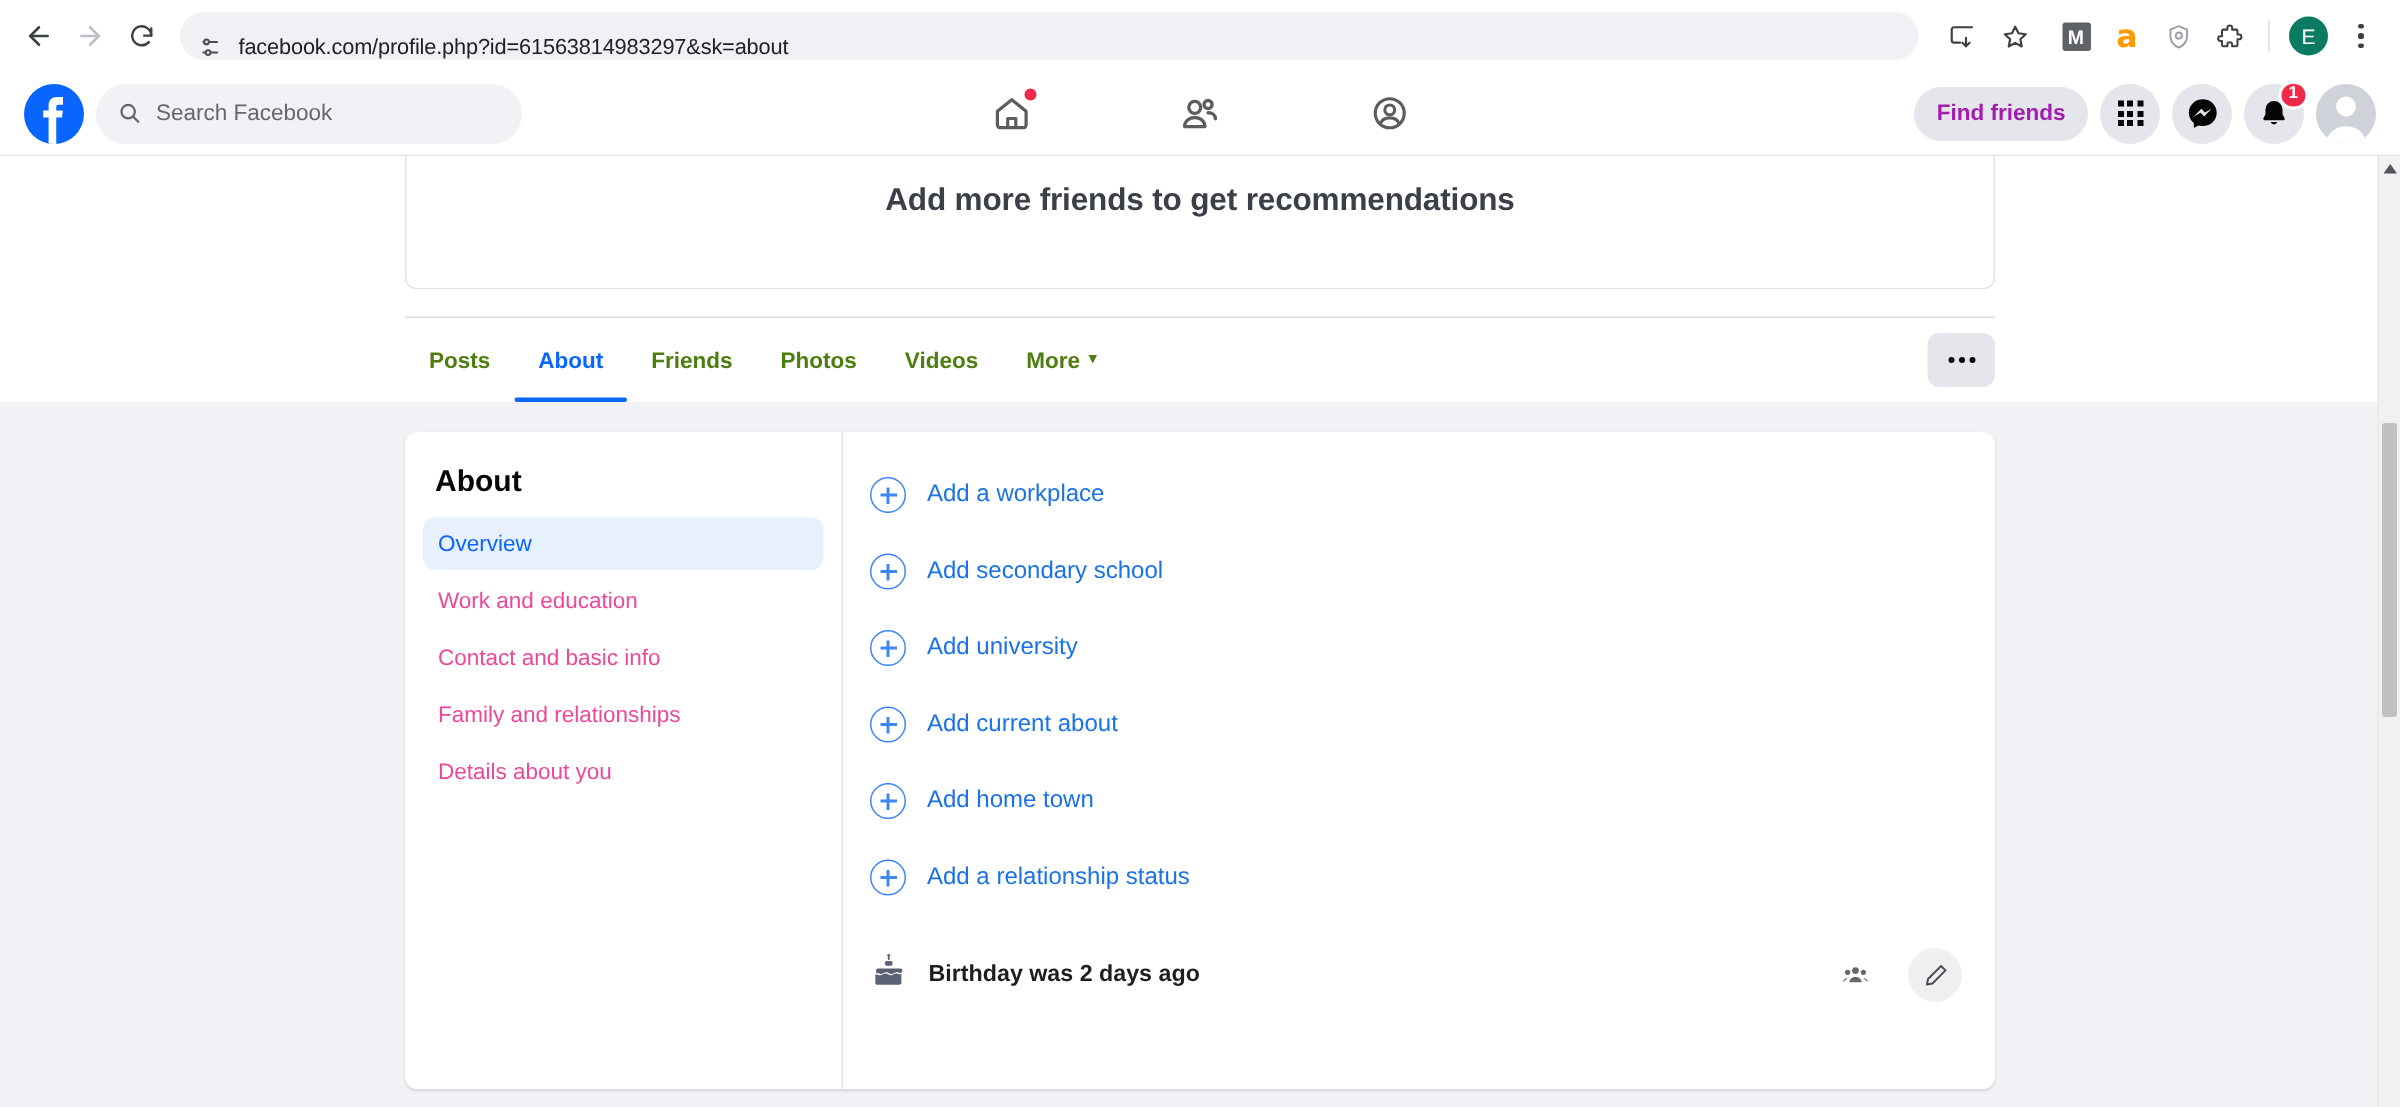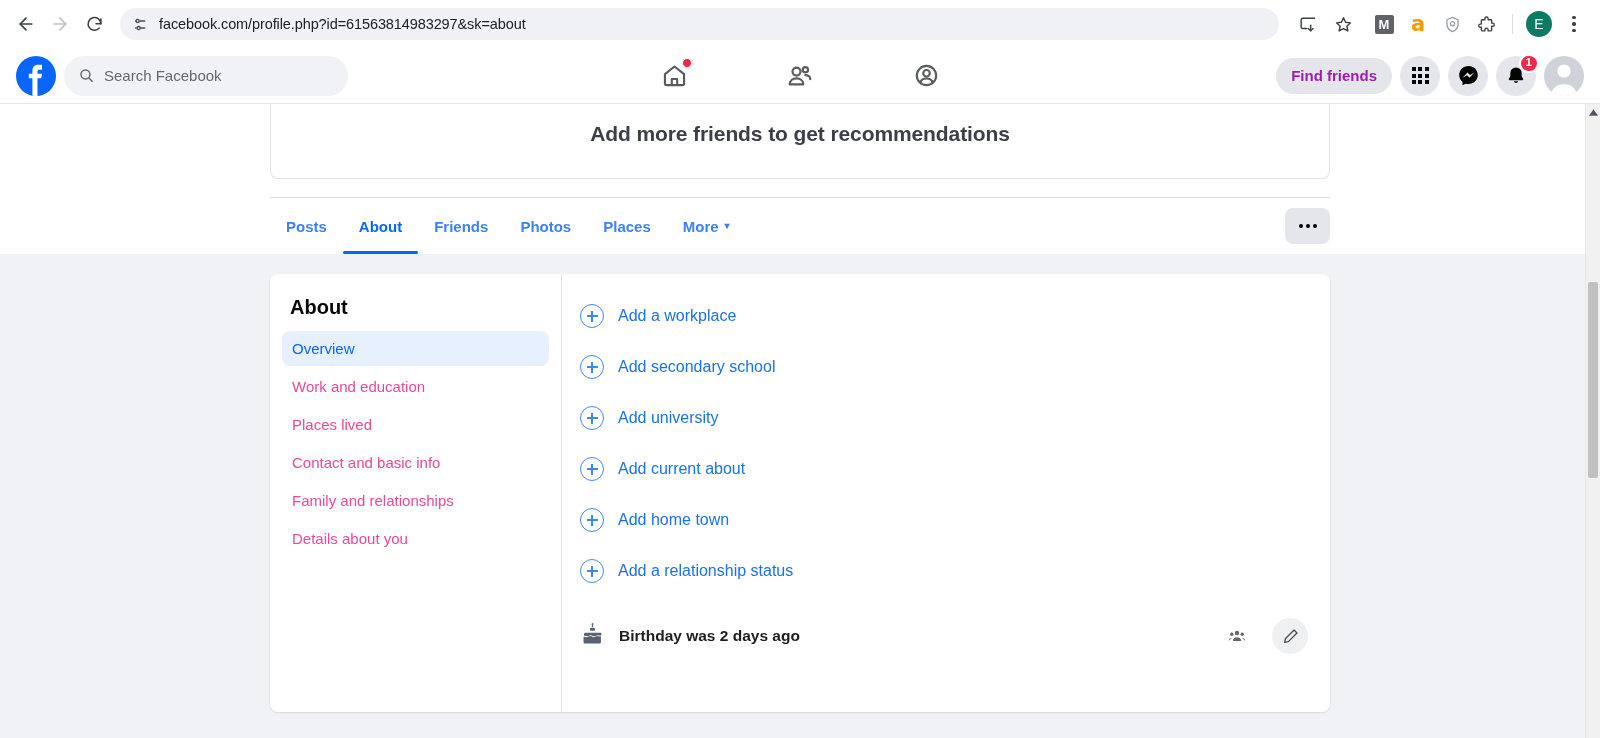--- a/index.html
+++ b/index.html
@@ -27,21 +27,21 @@
     color: #3c4043;
   }
   .nav-btn.disabled { color: #bdc1c6; }
   .nav-btn svg { display: block; }
 
   .omnibox {
     flex: 1 1 auto;
     height: 32px;
     background: #eff1f5;
     border-radius: 16px;
-    display: flex; align-items: center;
+    display: flex; align-items: flex-end;
     padding: 0 12px;
     margin-left: 8px;
     margin-right: 4px;
     min-width: 0;
   }
   .omnibox-icon { flex: 0 0 auto; display:flex; align-items:center; margin-right: 10px; color:#4a4f56; }
   .omnibox-url {
     font-size: 14.5px;
     color: #202124;
     white-space: nowrap; overflow: hidden; text-overflow: ellipsis;
@@ -165,39 +165,39 @@
     width: 1060px;
     margin: 0 auto;
   }
 
   
   .rec-card {
     border: 1px solid #e0e2e6;
     border-top: none;
     border-radius: 0 0 8px 8px;
     background:#fff;
-    padding: 18px 20px 26px;
+    padding: 18px 20px 40px;
     text-align:center;
   }
   .rec-title { font-size: 21px; font-weight: bold; color:#3b3f47; margin-bottom: 6px; letter-spacing: -0.1px;}
   .rec-sub { font-size: 16.5px; color: #5c6069; }
 
   
   .tabs-row {
     border-top: 1px solid #dadde1;
     margin-top: 18px;
     display:flex; align-items:center;
     height: 57px;
     position: relative;
   }
   .tabs { display:flex; align-items:stretch; height: 100%; }
   .tab {
     padding: 0 16px; min-width: 58px;
     display:flex; align-items:center; justify-content:center;
-    font-size: 15px; font-weight: bold; color: #3b82f6;
+    font-size: 15px; font-weight: bold; color: #4d7c0f;
     position: relative;
   }
   .tab.active { color: #0866ff; }
   .tab.active::after {
     content:""; position:absolute; left:0; right:0; bottom:0;
     height: 3px; background: #0866ff; border-radius: 2px;
   }
   .caret { margin-left: 6px; font-size: 10px; line-height:1; }
   .tabs-more {
     margin-left: auto;
@@ -473,21 +473,21 @@
           <div class="tab active">
               <span>About</span>
             </div>
           <div class="tab">
               <span>Friends</span>
             </div>
           <div class="tab">
               <span>Photos</span>
             </div>
           <div class="tab">
-              <span>Places</span>
+              <span>Videos</span>
             </div>
           <div class="tab">
             <span>More</span>
             <span class="caret">▾</span>
           </div>
         </div>
         <div class="tabs-more">
           <i></i>
             <i></i>
             <i></i>
@@ -496,21 +496,20 @@
     </div>
   </div>
 
   <div class="gray-area">
     <div class="about-card">
 
       <div class="about-left">
         <div class="about-heading">About</div>
         <div class="side-item active"><span>Overview</span></div>
         <div class="side-item"><span>Work and education</span></div>
-        <div class="side-item"><span>Places lived</span></div>
         <div class="side-item"><span>Contact and basic info</span></div>
         <div class="side-item"><span>Family and relationships</span></div>
         <div class="side-item"><span>Details about you</span></div>
       </div>
 
       <div class="about-right">
         <div class="add-row">
           <span class="plus-circle"></span>
           <span class="add-label">Add a workplace</span>
         </div>

